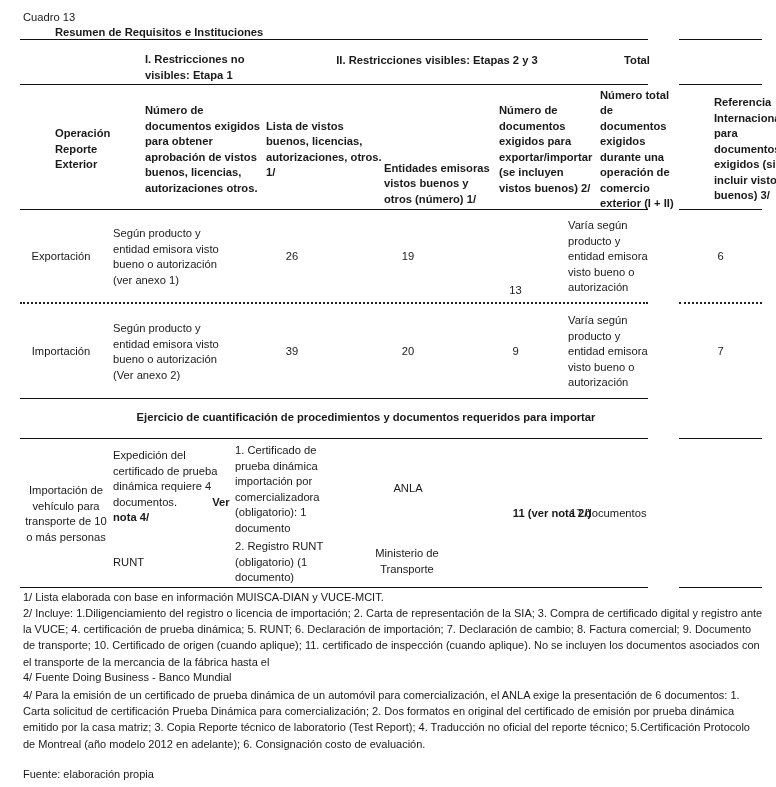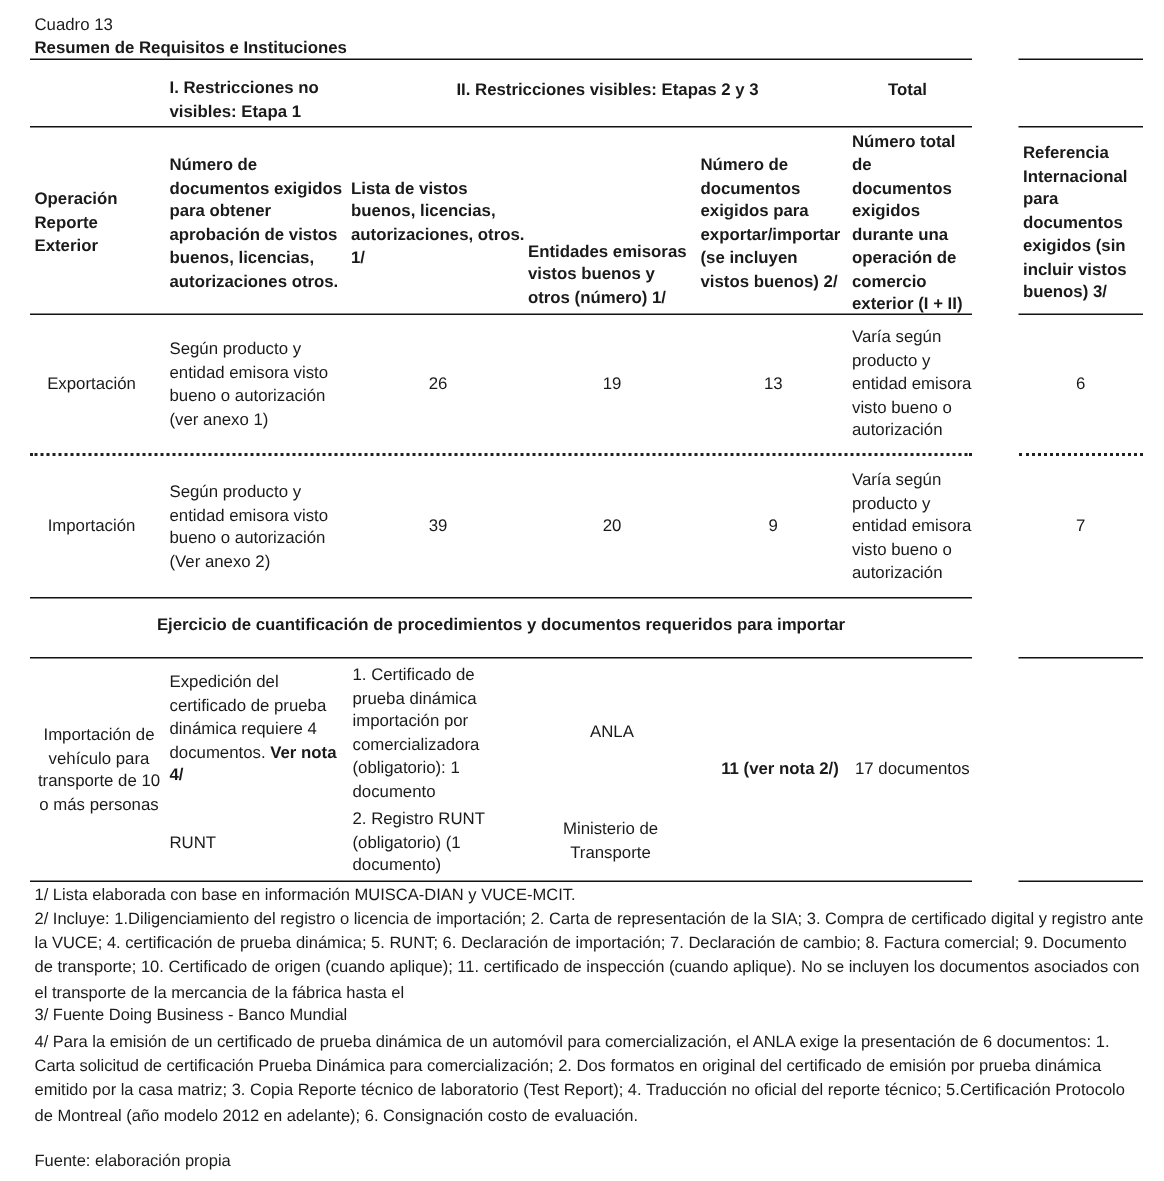--- a/index.html
+++ b/index.html
@@ -2,21 +2,21 @@
 <html><head>
 <meta charset="utf-8">
 <style>
   html, body { margin: 0; padding: 0; background: #ffffff; }
   body {
     width: 776px; height: 787px; position: relative; overflow: hidden;
     font-family: "Liberation Sans", sans-serif; color: #1a1a1a;
     font-size: 11.2px; line-height: 15.5px;
   }
   .abs { position: absolute; }
-  .b { font-weight: bold; }
+  .b { font-weight: bold; margin-left: 32px; }
   .c { text-align: center; }
   .hline { position: absolute; height: 0; border-top: 1.5px solid #111; }
   .dline { position: absolute; height: 0; border-top: 2px dotted #222; }
   .cell { position: absolute; display: flex; align-items: center; }
   .cell.center { justify-content: center; text-align: center; }
   .cell > span { display: block; }
   .note { position: absolute; left: 23px; width: 740px; font-size: 11px; line-height: 16.2px; }
 </style>
 </head>
 <body>
@@ -71,21 +71,21 @@
     </div>
   <div class="cell" style="left:113px;top:216px;width:118px;height:82px;">
       <span>Según  producto y entidad emisora visto bueno o autorización (ver anexo 1)</span>
     </div>
   <div class="cell center" style="left:232px;top:216px;width:120px;height:82px;">
       <span>26</span>
     </div>
   <div class="cell center" style="left:352px;top:216px;width:112px;height:82px;">
       <span>19</span>
     </div>
-  <div class="cell center" style="left:464px;top:216px;width:103px;height:82px;">
+  <div class="cell center" style="left:464px;top:216px;width:103px;height:82px;align-items:flex-end;">
       <span>13</span>
     </div>
   <div class="cell" style="left:568px;top:216px;width:84px;height:82px;">
       <span>Varía según producto y entidad emisora visto bueno o autorización</span>
     </div>
   <div class="cell center" style="left:679px;top:216px;width:83px;height:82px;">
       <span>6</span>
     </div>
 </div>
 
@@ -144,15 +144,15 @@
   <div class="cell" style="left:570px;top:505px;width:84px;height:18px;">
     <span>17 documentos</span>
   </div>
 </div>
 
 <div class="hline" style="left:20px;top:587px;width:628px;"></div>
 <div class="hline" style="left:679px;top:587px;width:83px;"></div>
 
 <div class="note" style="top:589px;">1/ Lista elaborada con base en información MUISCA-DIAN y VUCE-MCIT.</div>
 <div class="note" style="top:605px;height:64px;overflow:hidden;">2/ Incluye: 1.Diligenciamiento del registro o licencia de importación; 2. Carta de representación de la SIA; 3. Compra de certificado digital y registro ante la VUCE; 4. certificación de prueba dinámica; 5. RUNT; 6. Declaración de importación; 7. Declaración de cambio; 8. Factura comercial; 9. Documento de transporte; 10. Certificado de origen (cuando aplique); 11. certificado de inspección (cuando aplique). No se incluyen los documentos asociados con el transporte de la mercancia de la fábrica hasta el</div>
-<div class="note" style="top:669px;">3/ Fuente Doing Business - Banco Mundial</div>
+<div class="note" style="top:669px;">4/ Fuente Doing Business - Banco Mundial</div>
 <div class="note" style="top:687px;">4/ Para la emisión de un certificado de prueba dinámica de un automóvil para comercialización, el ANLA exige la presentación de 6 documentos: 1. Carta solicitud de certificación Prueba Dinámica para comercialización; 2. Dos formatos en original del certificado de emisión por prueba dinámica emitido por la casa matriz; 3. Copia Reporte técnico de laboratorio (Test Report); 4. Traducción no oficial del reporte técnico; 5.Certificación Protocolo de Montreal (año modelo 2012 en adelante); 6. Consignación costo de evaluación.</div>
 <div class="note" style="top:766px;">Fuente: elaboración propia</div>
 
 </body></html>

